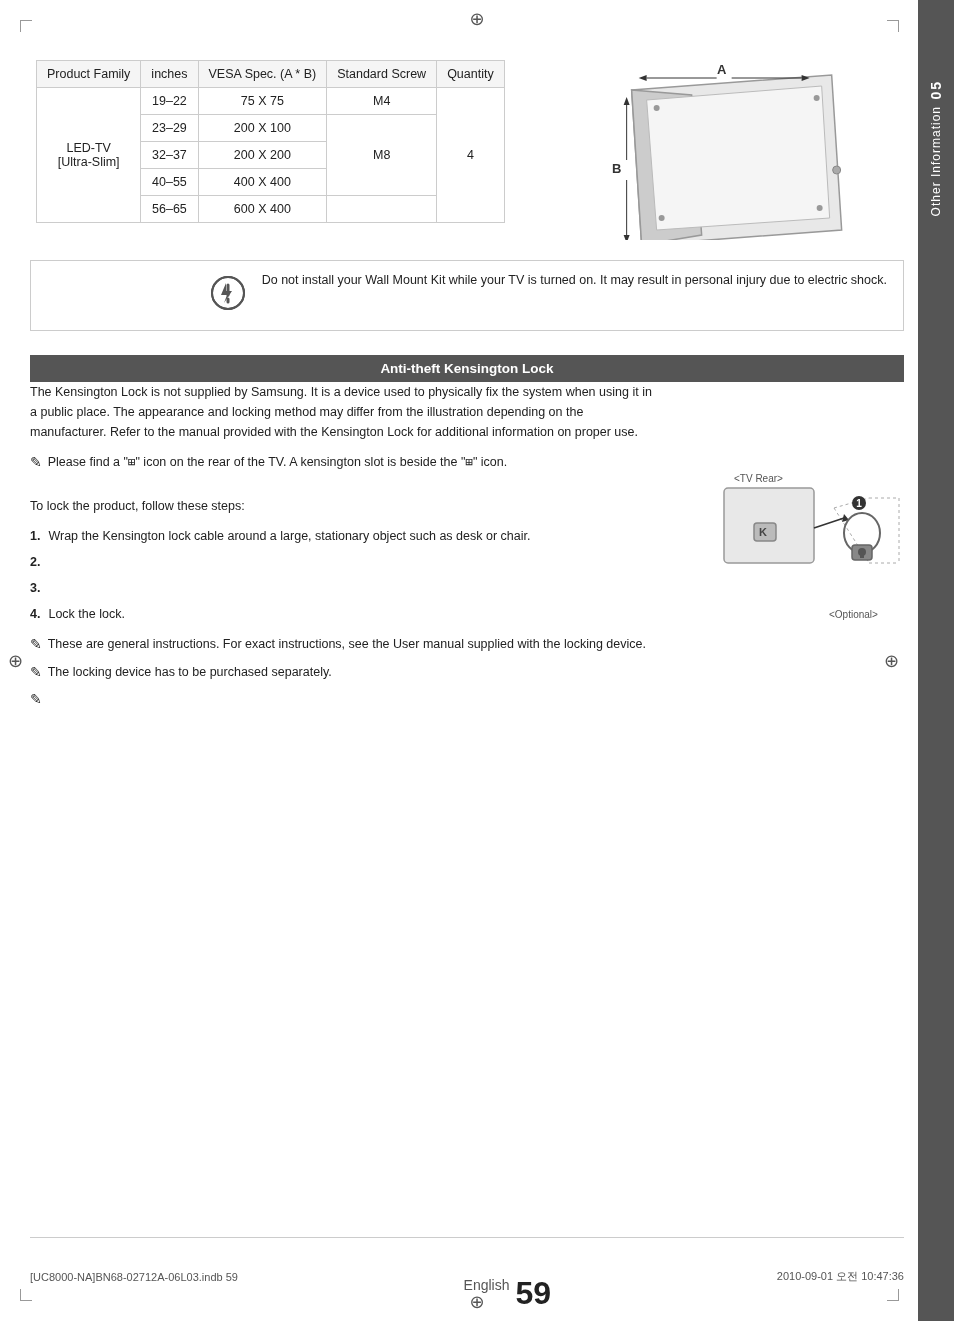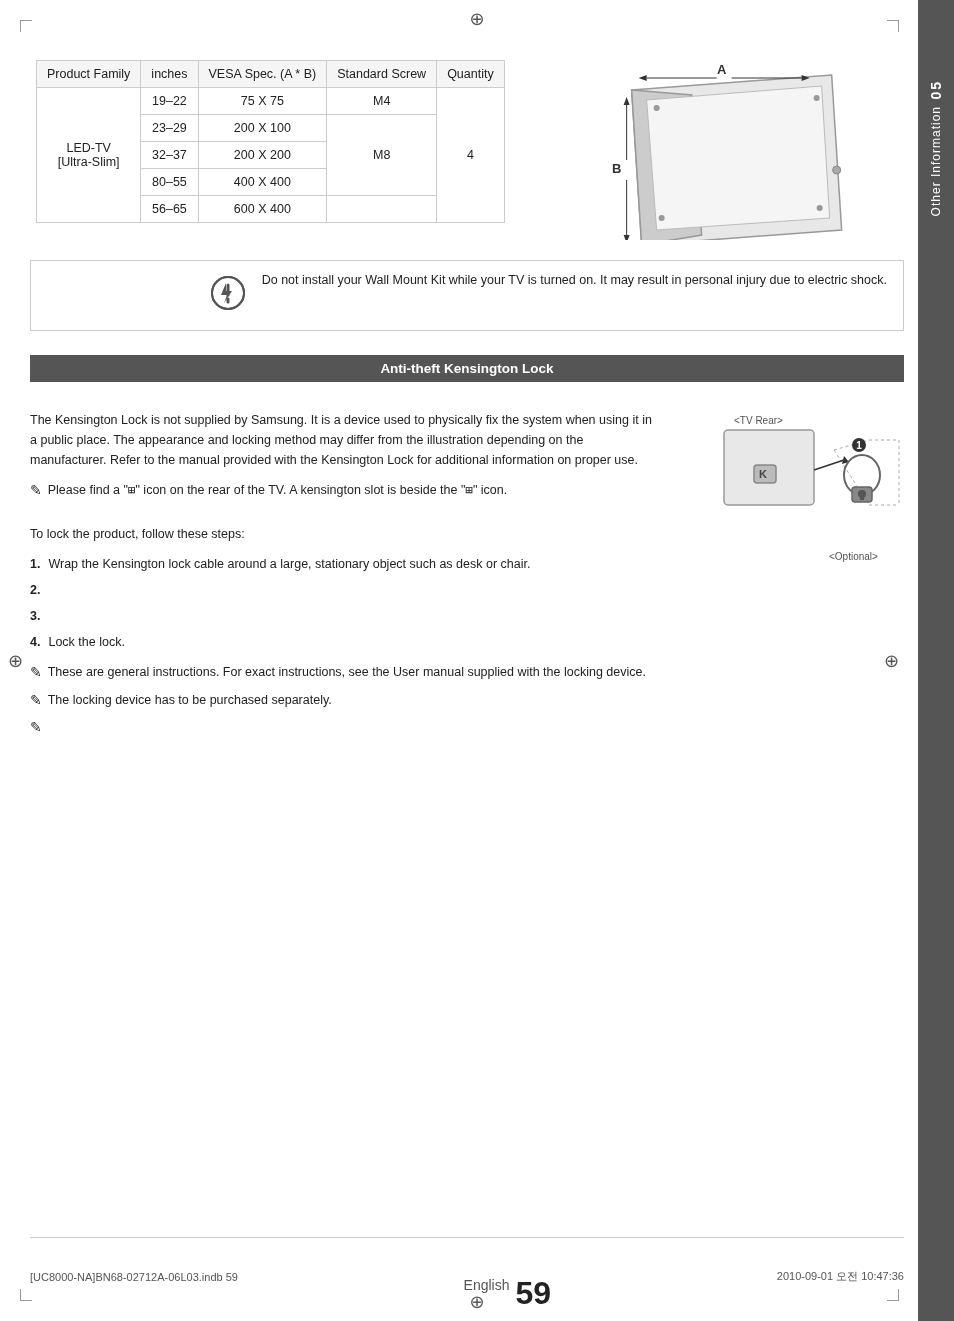--- a/index.html
+++ b/index.html
@@ -136,27 +136,28 @@
     }
 
     
     .section-header {
       background: #555;
       color: #fff;
       text-align: center;
       padding: 6px 10px;
       font-size: 13.5px;
       font-weight: bold;
-      margin-bottom: 28px;
+      margin-bottom: 0;
     }
 
     
     .kensington-content {
       display: flex;
       gap: 44px;
+      align-items: center;
     }
 
     .kensington-text {
       flex: 1;
       font-size: 12.5px;
       line-height: 1.6;
     }
 
     .kensington-diagram {
       width: 200px;
@@ -307,21 +308,21 @@
         <tr>
           <td>23–29</td>
           <td>200 X 100</td>
           <td rowspan="3">M8</td>
         </tr>
         <tr>
           <td>32–37</td>
           <td>200 X 200</td>
         </tr>
         <tr>
-          <td>80–55</td>
+          <td>40–55</td>
           <td>400 X 400</td>
         </tr>
         <tr>
           <td>56–65</td>
           <td>600 X 400</td>
           <td></td>
         </tr>
       </tbody>
     </table>
 

